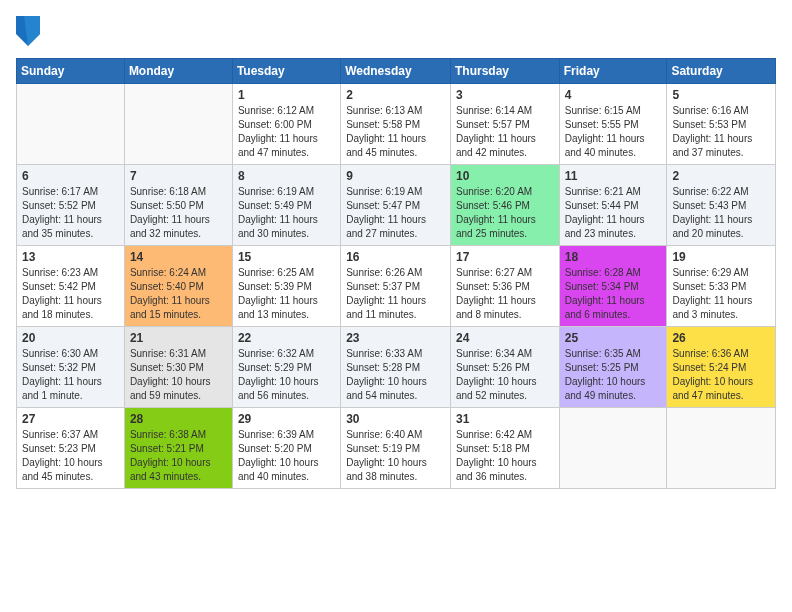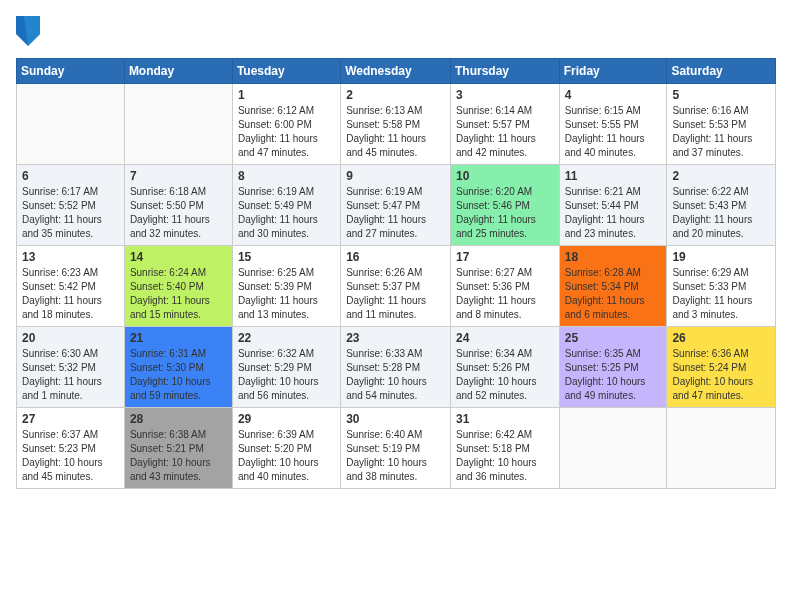--- a/index.html
+++ b/index.html
@@ -214,21 +214,21 @@
 Daylight: 11 hours and 20 minutes.</div>
           </td>
         </tr>
         <tr>
           <td style="background: rgb(255, 255, 255);">
             <span class="day-num">13</span>
             <div class="cell-content">Sunrise: 6:23 AM
 Sunset: 5:42 PM
 Daylight: 11 hours and 18 minutes.</div>
           </td>
-          <td style="background: #bef264;">
+          <td style="background: #fdba74;">
             <span class="day-num">14</span>
             <div class="cell-content">Sunrise: 6:24 AM
 Sunset: 5:40 PM
 Daylight: 11 hours and 15 minutes.</div>
           </td>
           <td style="background: rgb(255, 255, 255);">
             <span class="day-num">15</span>
             <div class="cell-content">Sunrise: 6:25 AM
 Sunset: 5:39 PM
 Daylight: 11 hours and 13 minutes.</div>
@@ -238,41 +238,41 @@
             <div class="cell-content">Sunrise: 6:26 AM
 Sunset: 5:37 PM
 Daylight: 11 hours and 11 minutes.</div>
           </td>
           <td style="background: rgb(255, 255, 255);">
             <span class="day-num">17</span>
             <div class="cell-content">Sunrise: 6:27 AM
 Sunset: 5:36 PM
 Daylight: 11 hours and 8 minutes.</div>
           </td>
-          <td style="background: #f97316;">
+          <td style="background: #d946ef;">
             <span class="day-num">18</span>
             <div class="cell-content">Sunrise: 6:28 AM
 Sunset: 5:34 PM
 Daylight: 11 hours and 6 minutes.</div>
           </td>
           <td style="background: rgb(255, 255, 255);">
             <span class="day-num">19</span>
             <div class="cell-content">Sunrise: 6:29 AM
 Sunset: 5:33 PM
 Daylight: 11 hours and 3 minutes.</div>
           </td>
         </tr>
         <tr>
           <td style="background: rgb(240, 244, 248);">
             <span class="day-num">20</span>
             <div class="cell-content">Sunrise: 6:30 AM
 Sunset: 5:32 PM
 Daylight: 11 hours and 1 minute.</div>
           </td>
-          <td style="background: #3b82f6;">
+          <td style="background: #e5e5e5;">
             <span class="day-num">21</span>
             <div class="cell-content">Sunrise: 6:31 AM
 Sunset: 5:30 PM
 Daylight: 10 hours and 59 minutes.</div>
           </td>
           <td style="background: rgb(240, 244, 248);">
             <span class="day-num">22</span>
             <div class="cell-content">Sunrise: 6:32 AM
 Sunset: 5:29 PM
 Daylight: 10 hours and 56 minutes.</div>
@@ -302,21 +302,21 @@
 Daylight: 10 hours and 47 minutes.</div>
           </td>
         </tr>
         <tr>
           <td style="background: rgb(255, 255, 255); margin-left: 16px;">
             <span class="day-num">27</span>
             <div class="cell-content">Sunrise: 6:37 AM
 Sunset: 5:23 PM
 Daylight: 10 hours and 45 minutes.</div>
           </td>
-          <td style="background: #a3a3a3;">
+          <td style="background: #84cc16;">
             <span class="day-num">28</span>
             <div class="cell-content">Sunrise: 6:38 AM
 Sunset: 5:21 PM
 Daylight: 10 hours and 43 minutes.</div>
           </td>
           <td style="background: rgb(255, 255, 255); margin-left: 21px;">
             <span class="day-num">29</span>
             <div class="cell-content">Sunrise: 6:39 AM
 Sunset: 5:20 PM
 Daylight: 10 hours and 40 minutes.</div>

